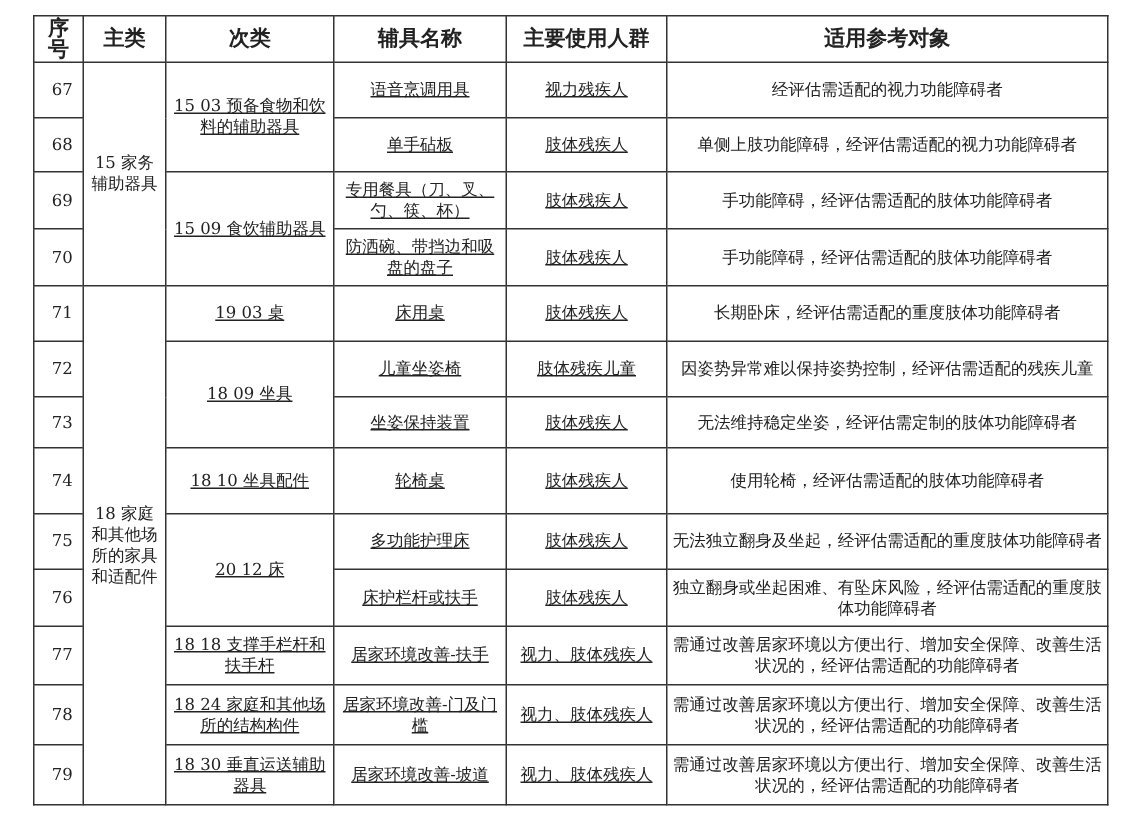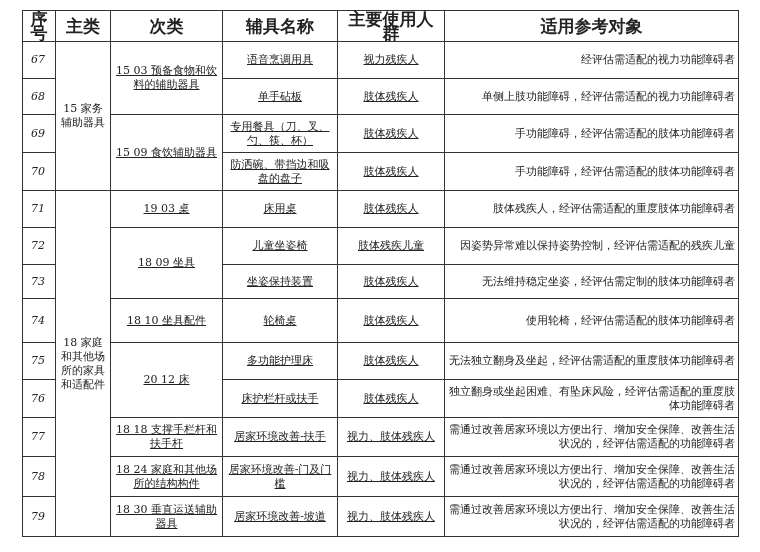--- a/index.html
+++ b/index.html
@@ -3,24 +3,24 @@
 <meta charset="utf-8">
 <style>
   html, body { margin: 0; padding: 0; background: #ffffff; }
   body { width: 760px; height: 552px; position: relative; overflow: hidden;
          font-family: "DejaVu Serif", "Liberation Serif", serif; color: #222; }
   table { position: absolute; left: 22px; top: 10px; border-collapse: collapse;
           table-layout: fixed; width: 716px; }
   td, th { border: 1.5px solid #333; font-size: 11px; line-height: 14px;
            padding: 0 3px; vertical-align: middle; }
   th { font-family: "DejaVu Sans", "Liberation Sans", sans-serif; font-weight: bold;
-       font-size: 17px; text-align: center; height: 30px; }
+       font-size: 14px; text-align: center; height: 30px; }
   td.c { text-align: center; text-decoration: underline; }
-  td.l { text-align: right; }
-  td.num { text-align: left; padding-left: 8px; font-style: italic; }
+  td.l { text-align: center; }
+  td.num { text-align: center; padding-left: 8px; }
   td.main { text-align: center; padding: 0 2px; }
 </style>
 </head>
 <body>
 
 <table>
   <colgroup>
     <col style="width:33px">
       <col style="width:55px">
       <col style="width:112px">
@@ -65,21 +65,21 @@
       <td class="c">防洒碗、带挡边和吸盘的盘子</td>
       <td class="c">肢体残疾人</td>
       <td class="l">手功能障碍，经评估需适配的肢体功能障碍者</td>
     </tr>
     <tr style="height:37px">
       <td class="num">71</td>
       <td class="main" rowspan="9">18 家庭和其他场所的家具和适配件</td>
       <td class="c">19 03 桌</td>
       <td class="c">床用桌</td>
       <td class="c">肢体残疾人</td>
-      <td class="l">肢体残疾人，经评估需适配的重度肢体功能障碍者</td>
+      <td class="l">长期卧床，经评估需适配的重度肢体功能障碍者</td>
     </tr>
     <tr style="height:37px">
       <td class="num">72</td>
       <td class="c" rowspan="2">18 09 坐具</td>
       <td class="c">儿童坐姿椅</td>
       <td class="c">肢体残疾儿童</td>
       <td class="l">因姿势异常难以保持姿势控制，经评估需适配的残疾儿童</td>
     </tr>
     <tr style="height:34px">
       <td class="num">73</td>

